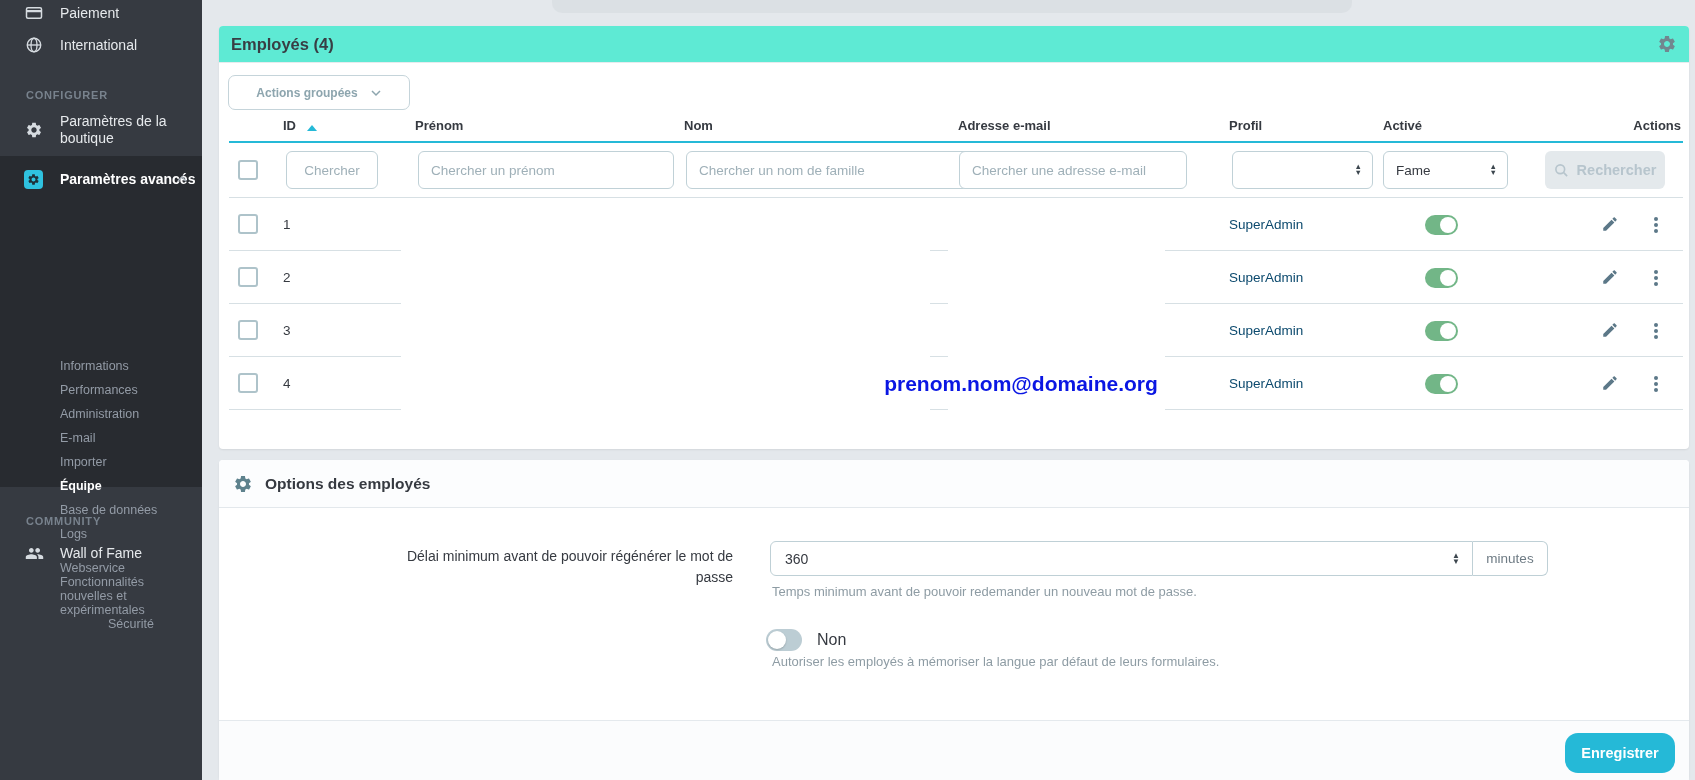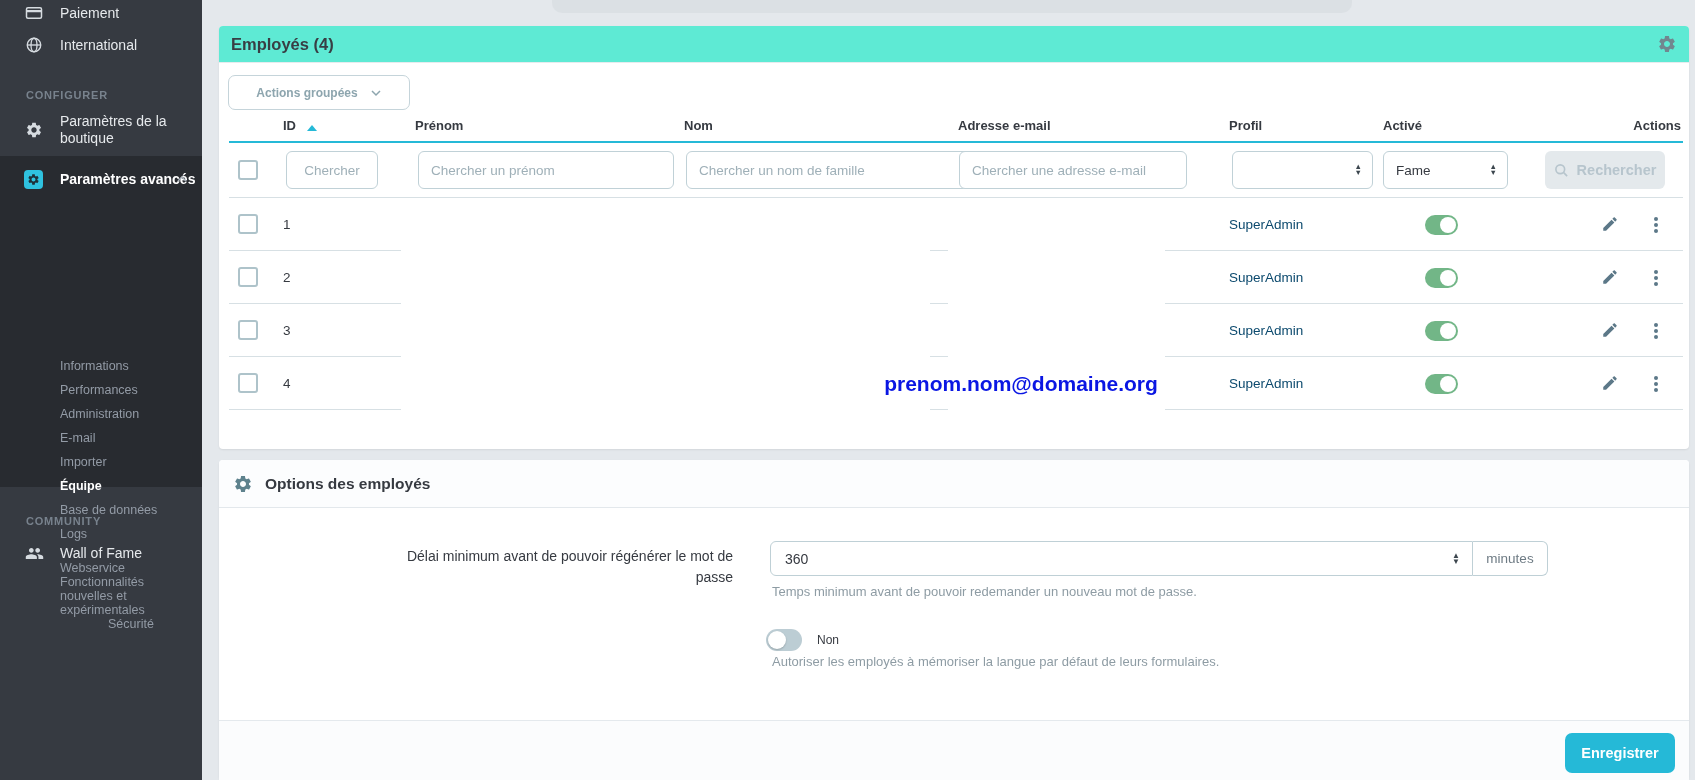--- a/index.html
+++ b/index.html
@@ -67,23 +67,23 @@
   .card2-body { position:relative; height:212px; }
   .form-label { position:absolute; left:152px; width:362px; text-align:right; font-size:14px; color:#363a41; line-height:21px; }
   .igroup { position:absolute; left:551px; top:33px; width:778px; height:18px; display:flex; }
   .num-wrap { position:relative; width:703px; height:35px; border:1px solid #bfd0d6; border-radius:6px 0 0 6px; background:#fff; }
   .num-input { width:100%; height:100%; border:none; outline:none; background:transparent; font-family:"Liberation Sans",sans-serif; font-size:14px; color:#363a41; padding:0 34px 0 14px; }
   .stepper { position:absolute; right:12px; top:50%; transform:translateY(-50%); display:flex; flex-direction:column; line-height:6.5px; font-size:8px; color:#3c464e; cursor:pointer; }
   .unit-box { width:75px; height:35px; border:1px solid #bfd0d6; border-left:none; border-radius:0 6px 6px 0; background:#fff; display:flex; align-items:center; justify-content:center; font-size:13.5px; color:#6e7b84; }
   .help { position:absolute; left:553px; font-size:13px; color:#8e9ca4; }
   .toggle-off { position:absolute; left:547px; top:121px; width:36px; height:22px; border-radius:11px; background:#bccdd4; cursor:pointer; }
   .toggle-off .knob { position:absolute; left:2px; top:2px; width:18px; height:18px; border-radius:50%; background:#fff; box-shadow:0 1px 2px rgba(0,0,0,.2); }
-  .toggle-state { position:absolute; left:598px; top:121px; line-height:22px; font-size:12px; color:#363a41; }
+  .toggle-state { position:absolute; left:598px; top:121px; line-height:22px; font-size:16px; color:#363a41; }
   .card2-footer { position:absolute; left:0; top:260px; width:100%; height:60px; border-top:1px solid #e4e9ed; background:#fbfcfd; }
-  .save-btn { position:absolute; right:14px; top:12px; width:110px; height:40px; background:#25b9d7; border:none; border-radius:7px; color:#fff; font-family:"Liberation Sans",sans-serif; font-size:14.5px; font-weight:bold; cursor:pointer; }
+  .save-btn { position:absolute; right:14px; top:12px; width:110px; height:40px; background:#25b9d7; border:none; border-radius:13px; color:#fff; font-family:"Liberation Sans",sans-serif; font-size:14.5px; font-weight:bold; cursor:pointer; }
   svg { display:block; }
 </style>
 </head>
 <body>
 
 <div class="screen">
 
   <aside class="sidebar">
 
     <div class="nav-item" style="top:0;height:26px;">

